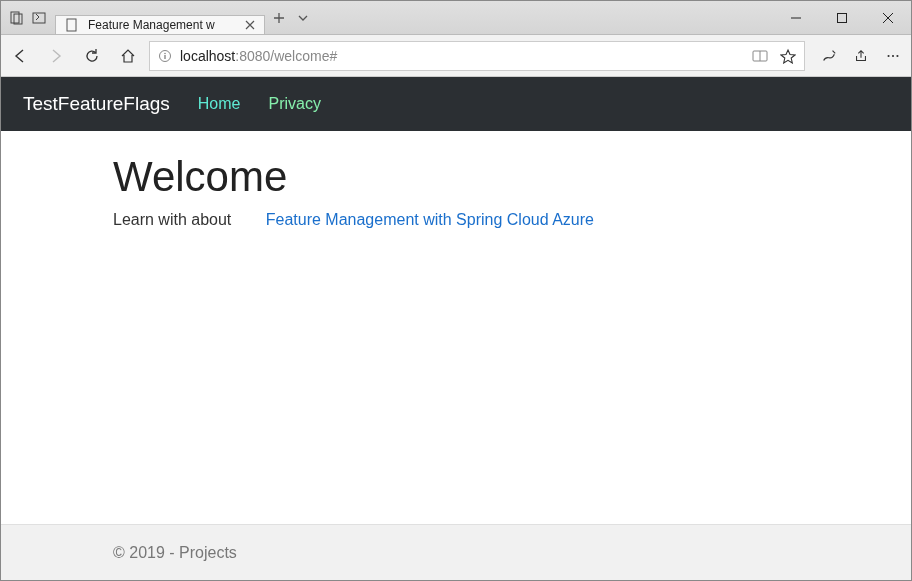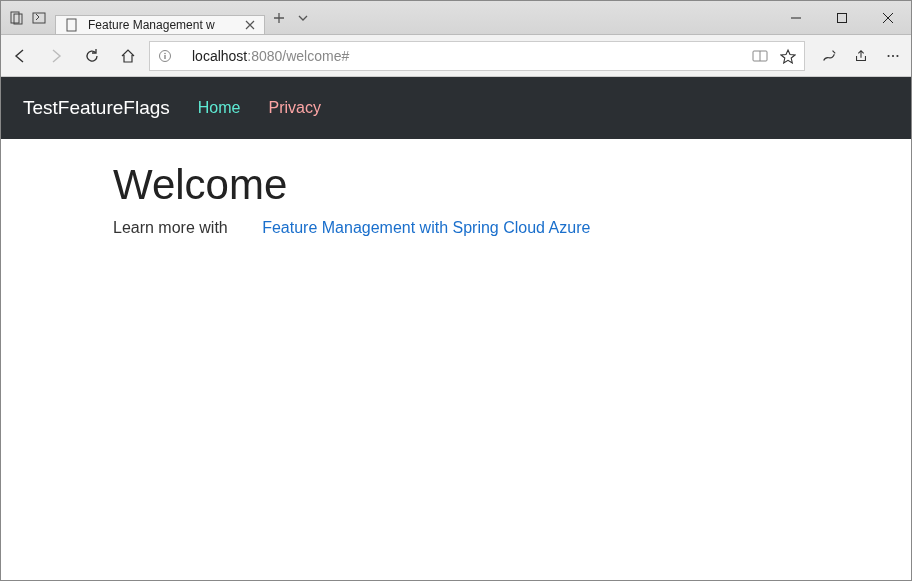--- a/index.html
+++ b/index.html
@@ -58,44 +58,44 @@
     .nav-ic { width:18px; height:18px; display:flex; align-items:center; justify-content:center; color:#333;}
     .nav-ic.disabled { color:#aaa; }
     .addr-bar {
       flex:1;
       height:30px;
       background:#fff;
       border:1px solid #ccc;
       display:flex;
       align-items:center;
       padding:0 8px;
-      gap:20px;
+      gap:8px;
       text-align:center;
     }
     .addr-bar .info-ic { width:14px; height:14px; display:flex; align-items:center; justify-content:center; color:#777;}
     .url-text { font-size:14px; color:#222; font-family:"Segoe UI", Arial, sans-serif; }
     .url-text .gray { color:#888; }
     .addr-tools { display:flex; align-items:center; gap:12px; margin-left:auto;}
     .addr-ic { width:16px; height:16px; color:#555; display:flex; align-items:center; justify-content:center;}
     .right-tools { display:flex; align-items:center; gap:16px; padding-left:4px;}
     
     .viewport { height: calc(581px - 34px - 42px - 2px); display:flex; flex-direction:column;}
     .site-nav {
       background:#2b2f33;
       color:#fff;
-      height:62px;
+      height:54px;
       display:flex;
       align-items:center;
       padding:8px 22px;
       gap:28px;
     }
     .brand { font-size:19px; color:#fff; }
     .nav-link { font-size:16px; color:#ddd; }
     .nav-link.active { color:#5eead4; }
-    .nav-link.muted { color:#fca5a5; }
+    .nav-link.muted { color:#86efac; }
     .content {
       flex:1;
       padding: 22px 0 0 112px;
       background:#fff;
       overflow:auto;
     }
     h1.welcome {
       font-size:42px;
       font-weight:300;
       color:#222;
@@ -251,16 +251,19 @@
 
 <div class="viewport">
   <div class="site-nav">
     <span class="brand">TestFeatureFlags</span>
     <span class="nav-link active">Home</span>
     <span class="nav-link muted">Privacy</span>
   </div>
   <div class="content">
     <h1 class="welcome">Welcome</h1>
     <p class="lead">
-      <span>Learn more with </span><a href="#">Feature Management with Spring Cloud Azure</a>
+      <span>Learn with about </span><a href="#">Feature Management with Spring Cloud Azure</a>
     </p>
   </div>
+  <div class="footer">
+    <span>© 2019 - Projects</span>
+  </div>
 </div>
 
 </body></html>

